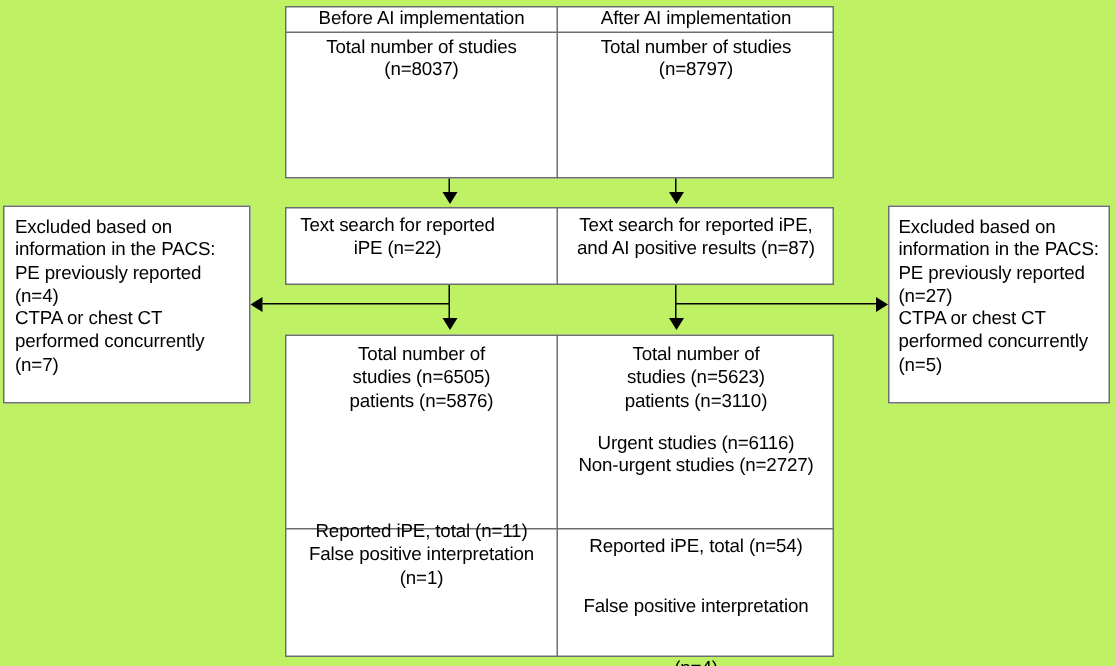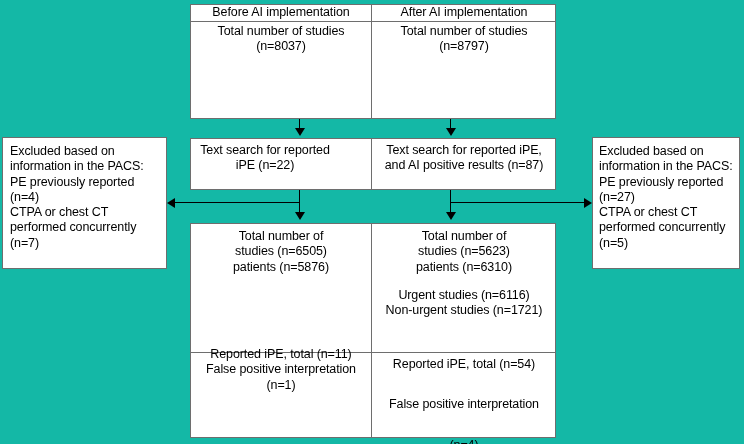--- a/index.html
+++ b/index.html
@@ -8,21 +8,21 @@
     background: #ffffff;
   }
   body {
     font-family: "Liberation Sans", sans-serif;
     color: #000000;
   }
   #canvas {
     position: relative;
     width: 744px;
     height: 444px;
-    background: #14b8a6;
+    background: #bef264;
     overflow: hidden;
   }
   .box {
     position: absolute;
     box-sizing: border-box;
     border: 1px solid #6e6e6e;
     background: #ffffff;
   }
   .cell {
     position: absolute;
@@ -172,24 +172,24 @@
     <span class="line">studies (n=6505)</span>
     <span class="line">patients (n=5876)</span>
     <span class="gap"></span>
     <span class="line"></span>
     <span class="line"></span>
   </div>
 
   <div class="cell" style="left:372px; top:229px; width:184px;">
     <span class="line">Total number of</span>
     <span class="line">studies (n=5623)</span>
-    <span class="line">patients (n=6310)</span>
+    <span class="line">patients (n=3110)</span>
     <span class="gap"></span>
     <span class="line">Urgent studies (n=6116)</span>
-    <span class="line">Non-urgent studies (n=1721)</span>
+    <span class="line">Non-urgent studies (n=2727)</span>
   </div>
 
   <div class="cell" style="left:191px; top:347px; width:180px;">
     <span class="line">Reported iPE, total (n=11)</span>
     <span class="line">False positive interpretation</span>
     <span class="line">(n=1)</span>
   </div>
   <div class="cell" style="left:372px; top:357px; width:184px;gap:25px;">
     <span class="line">Reported iPE, total (n=54)</span>
     <span class="line">False positive interpretation</span>

